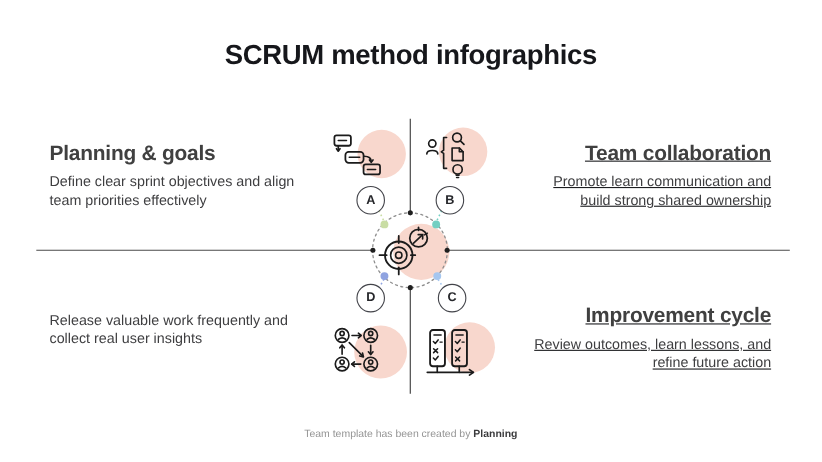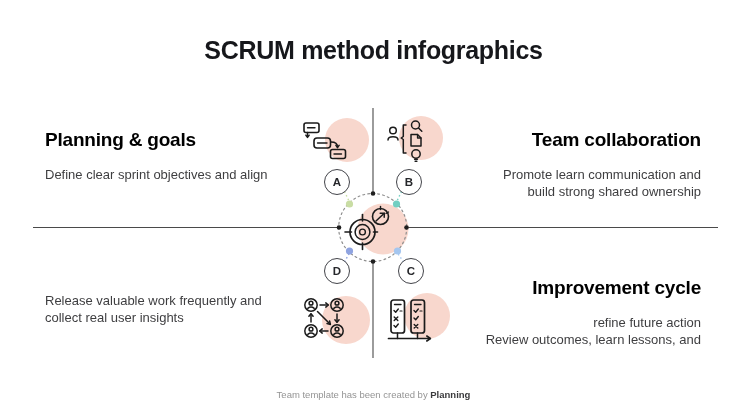--- a/index.html
+++ b/index.html
@@ -6,25 +6,25 @@
   .stage{
     position:relative;width:747px;height:420px;background:#ffffff;overflow:hidden;
     font-family:"Liberation Sans", sans-serif;color:#1c1d20;
   }
   .title{
     position:absolute;left:0;top:36px;width:747px;text-align:center;
     font-size:25px;font-weight:bold;letter-spacing:-0.3px;color:#16171b;
   }
   .overlay{position:absolute;left:0;top:0;width:747px;height:420px;}
   .quad{position:absolute;}
-  .quad h2{margin:0;font-size:19px;font-weight:bold;color:#000000;letter-spacing:-0.2px;}
-  .quad .body{margin-top:15px;font-size:13px;line-height:1.32;color:#3e3e40;}
+  .quad h2{margin:0;font-size:19px;font-weight:bold;color:#404040;letter-spacing:-0.2px;}
+  .quad .body{margin-top:5px;font-size:13px;line-height:1.32;color:#3e3e40;}
   .quad .body span{display:block;}
   .q-left{left:45px;text-align:left;}
-  .q-right{right:46px;text-align:right;}
+  .q-right{right:46px;text-align:right;text-decoration:underline;}
   .letter-circle{
     position:absolute;width:26px;height:26px;border-radius:50%;
     border:1.5px solid #43444a;background:#ffffff;box-sizing:border-box;
     display:flex;align-items:center;justify-content:center;
     font-size:11.5px;font-weight:bold;color:#26272b;z-index:4;
   }
   .salmon{position:absolute;border-radius:50%;background:#f8d7cd;z-index:1;}
   .icon-svg{position:absolute;z-index:2;}
   .footer{
     position:absolute;left:0;top:389px;width:747px;text-align:center;
@@ -91,20 +91,21 @@
       <line x1="388.5" y1="212" x2="386" y2="213.5" stroke-width="1.4"></line>
       <path d="M376 221 L384 213.5" stroke-width="1.5"></path>
       <path d="M380.2 213.3 L384.3 213.2 L384.2 217.3" stroke-width="1.5"></path>
     </g>
   </svg>
 
   <div class="quad q-left" style="top:129px;width:268px;">
     <h2>Planning &amp; goals</h2>
     <div class="body">
       <span>Define clear sprint objectives and align</span>
+      <span>team priorities effectively</span>
     </div>
   </div>
   <div class="salmon" style="left:325px;top:118px;width:44px;height:44px;"></div>
   <svg class="icon-svg" style="left:302px;top:121px;" width="46" height="40" viewBox="0 0 46 40" fill="none" stroke="#1b1b1b" stroke-linecap="round" stroke-linejoin="round">
     <rect x="2" y="2" width="15" height="9.5" rx="2" stroke-width="1.6"></rect>
     <line x1="5.5" y1="6.8" x2="13" y2="6.8" stroke-width="1.4"></line>
     <path d="M5.5 11.5 V15.8" stroke-width="1.5"></path>
     <path d="M3.9 14.2 L5.5 16.4 L7.1 14.2" stroke-width="1.5"></path>
     <rect x="12" y="17" width="16.5" height="10" rx="3" stroke-width="1.6"></rect>
     <line x1="15.5" y1="22" x2="25" y2="22" stroke-width="1.4"></line>
@@ -178,22 +179,22 @@
         <path d="M25 27.6 L28.4 28.4 L27.6 25"></path>
     </g>
   </svg>
   <div class="letter-circle" style="left:324px;top:258px;">
     <span>D</span>
   </div>
 
   <div class="quad q-right" style="top:277px;width:260px;">
     <h2>Improvement cycle</h2>
     <div class="body">
+      <span>Review outcomes, learn lessons, and</span>
       <span>refine future action</span>
-      <span>Review outcomes, learn lessons, and</span>
     </div>
   </div>
   <div class="salmon" style="left:404px;top:293px;width:46px;height:46px;"></div>
   <svg class="icon-svg" style="left:387px;top:297px;" width="46" height="50" viewBox="0 0 46 50" fill="none" stroke="#1b1b1b" stroke-linecap="round" stroke-linejoin="round">
     <rect x="4" y="3" width="13.5" height="33" rx="2.5" stroke-width="1.7"></rect>
     <line x1="7.5" y1="7.5" x2="14" y2="7.5" stroke-width="1.4"></line>
     <path d="M7 13.5 l1.7 1.7 l2.6 -3.2" stroke-width="1.4"></path>
     <line x1="13" y1="14" x2="15" y2="14" stroke-width="1.2"></line>
     <path d="M7.2 20 l3.6 3.6 M10.8 20 l-3.6 3.6" stroke-width="1.4"></path>
     <path d="M7 28.5 l1.7 1.7 l2.6 -3.2" stroke-width="1.4"></path>

